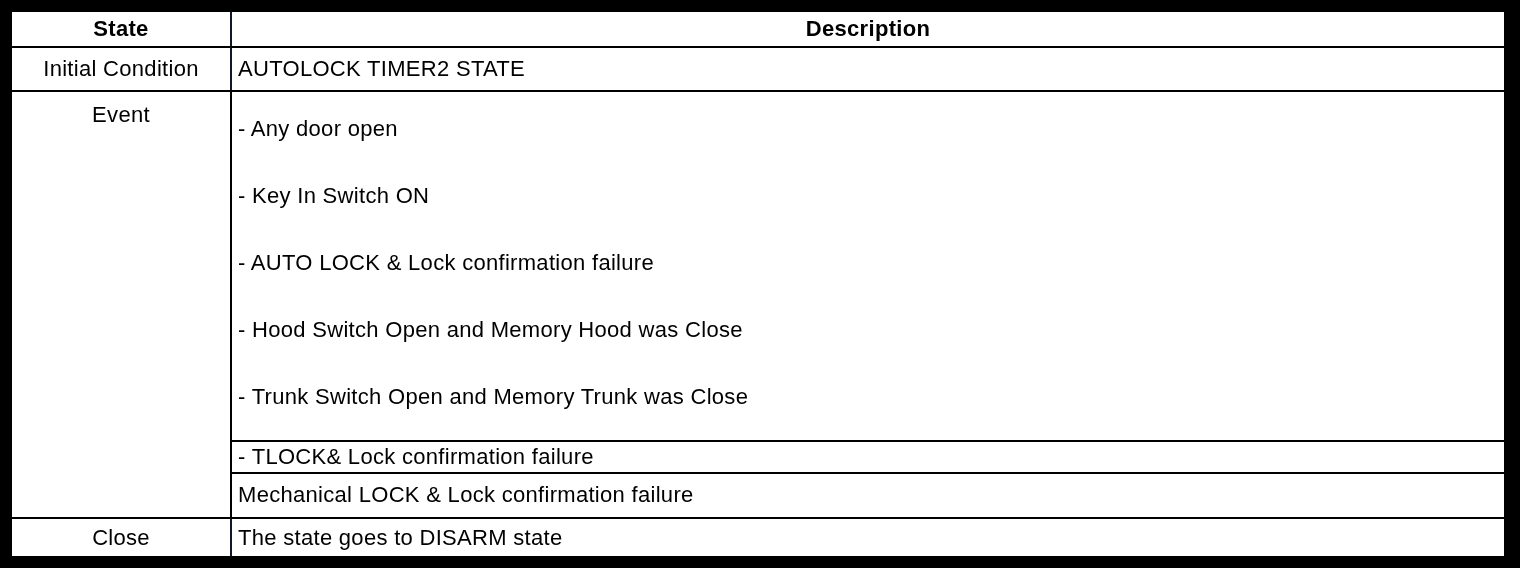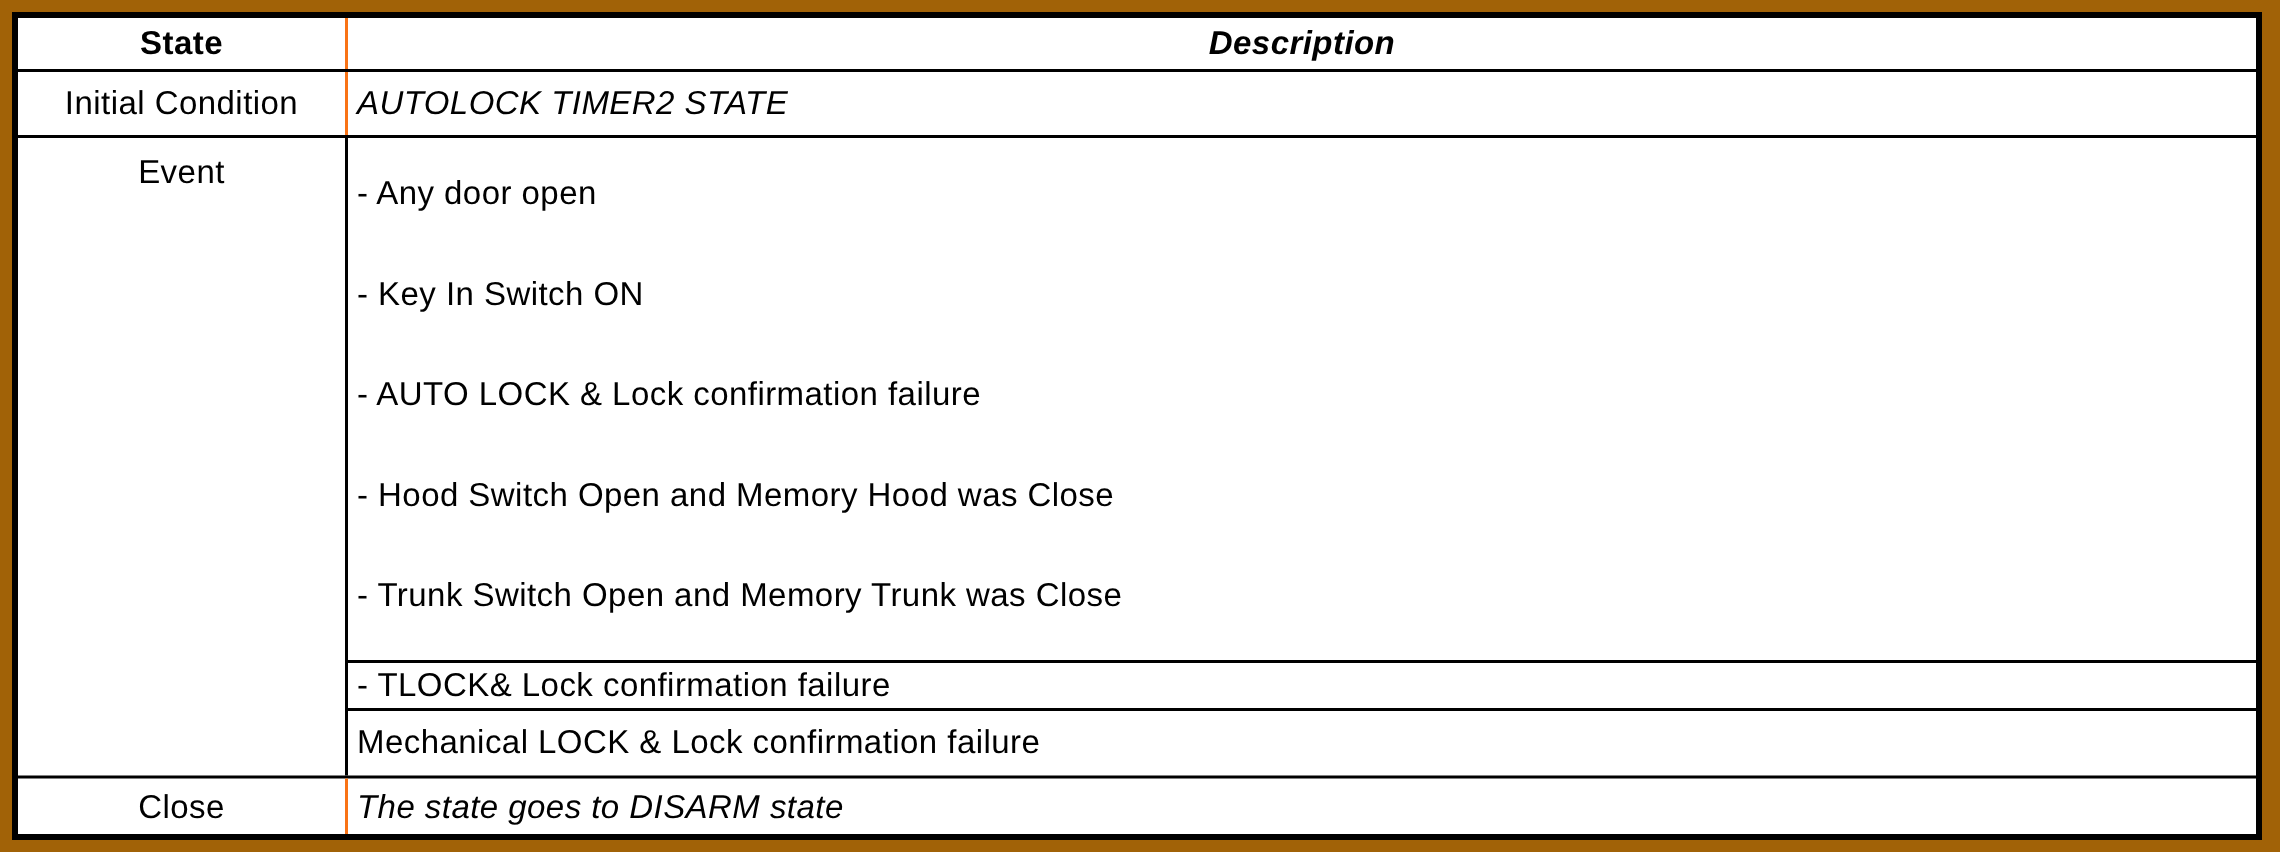--- a/index.html
+++ b/index.html
@@ -4,21 +4,21 @@
 <style>
   html, body {
     margin: 0;
     padding: 0;
     background: #ffffff;
   }
   #screen {
     position: relative;
     width: 1520px;
     height: 568px;
-    background: #a16207;
+    background: #000000;
     font-family: "Liberation Sans", sans-serif;
     color: #000000;
     overflow: hidden;
   }
   .tbl {
     position: absolute;
     left: 8px;
     top: 8px;
     width: 1500px;
     height: 552px;
@@ -38,23 +38,22 @@
   }
   .cell-state {
     flex: none;
     width: 218px;
     box-sizing: border-box;
     text-align: center;
   }
   .cell-desc {
     flex: 1;
     box-sizing: border-box;
-    border-left: 2px solid #f97316;
+    border-left: 2px solid #0f172a;
     padding-left: 6px;
-    font-style: italic;
   }
   .row-header { height: 34px; }
   .row-header .cell-state,
   .row-header .cell-desc {
     display: flex;
     align-items: center;
     justify-content: center;
     font-weight: bold;
     padding-left: 0;
   }

